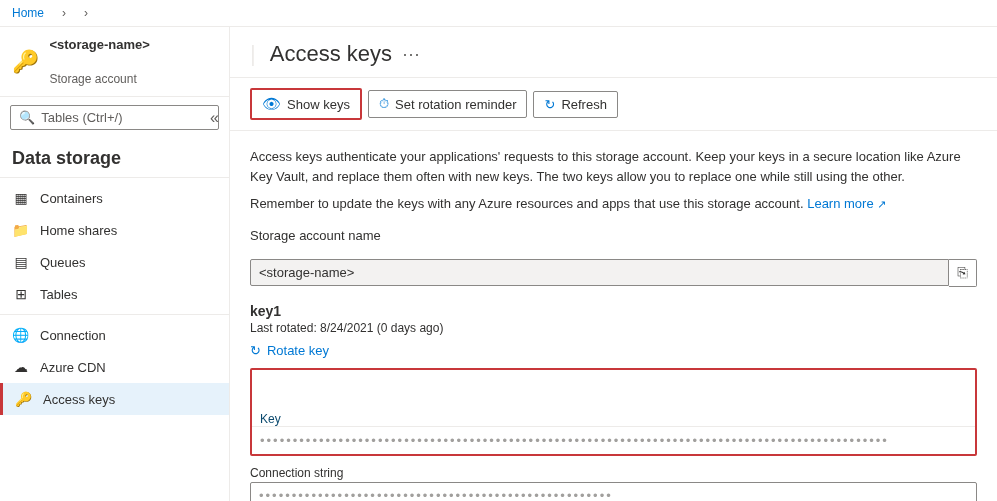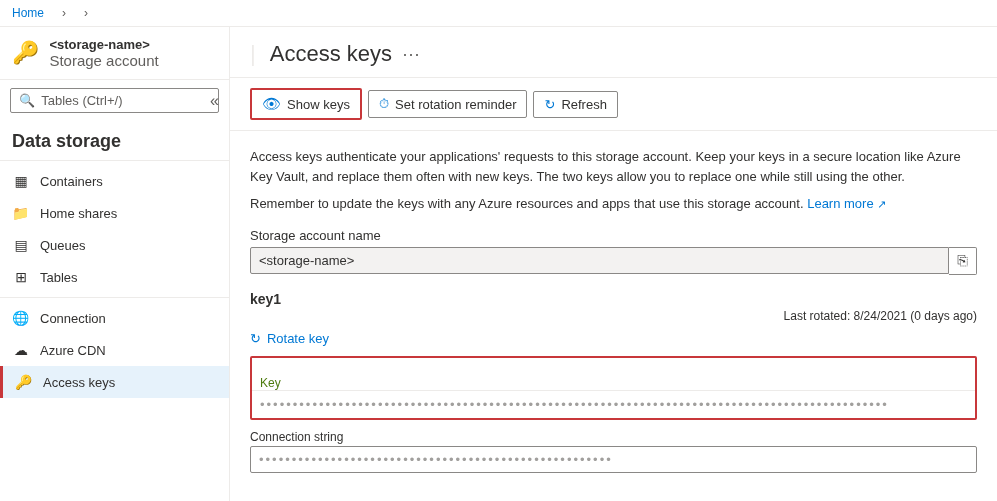--- a/index.html
+++ b/index.html
@@ -11,21 +11,21 @@
 
     
     .main-layout { display: flex; flex: 1; overflow: hidden; }
 
     
     .sidebar { width: 230px; min-width: 230px; border-right: 1px solid #edebe9; display: flex; flex-direction: column; background: #fff; overflow-y: auto; }
     .sidebar-header { display: flex; align-items: center; padding: 10px 12px; gap: 10px; border-bottom: 1px solid #edebe9; }
     .sidebar-icon-key { color: #f0a30a; font-size: 22px; }
     .sidebar-title-group { display: flex; flex-direction: column; }
     .sidebar-storage-name { font-size: 13px; font-weight: 600; color: #323130; }
-    .sidebar-storage-label { font-size: 15px; color: #605e5c; }
+    .sidebar-storage-label { font-size: 12px; color: #605e5c; margin-top: 20px; }
 
     .search-box { display: flex; align-items: center; margin: 8px 10px; border: 1px solid #8a8886; border-radius: 2px; padding: 4px 8px; gap: 6px; cursor: text; }
     .search-box-icon { color: #605e5c; font-size: 13px; }
     .search-box-text { color: #605e5c; font-size: 13px; }
 
     .sidebar-section-label { font-size: 18px; font-weight: 600; color: #323130; padding: 10px 12px 4px 12px; }
     .sidebar-divider { border: none; border-top: 1px solid #edebe9; margin: 4px 0; }
     .sidebar-item { display: flex; align-items: center; gap: 10px; padding: 7px 12px; cursor: pointer; color: #323130; font-size: 13px; }
     .sidebar-item.active { background: #e6f2fb; color: #0078d4; border-left: 3px solid #c8373a; }
     .sidebar-item-icon { width: 18px; height: 18px; display: flex; align-items: center; justify-content: center; font-size: 14px; flex-shrink: 0; }
@@ -37,32 +37,32 @@
     .content-more { font-size: 18px; color: #605e5c; cursor: pointer; }
 
     .toolbar { display: flex; align-items: center; padding: 10px 20px; gap: 6px; border-bottom: 1px solid #edebe9; }
     .btn { display: flex; align-items: center; gap: 6px; padding: 5px 10px; border: 1px solid #8a8886; background: #fff; cursor: pointer; font-size: 13px; color: #323130; border-radius: 2px; }
     .btn-show-keys { border: 2px solid #c8373a; color: #323130; }
 
     .content-body { padding: 16px 20px; }
     .info-text { font-size: 13px; color: #323130; line-height: 1.5; margin-bottom: 8px; }
     .info-text a { color: #0078d4; text-decoration: none; }
 
-    .field-label { font-size: 13px; color: #323130; margin-top: 14px; margin-bottom: 4px; }
+    .field-label { font-size: 13px; color: #323130; margin-top: 14px; margin-bottom: 16px; }
     .field-row { display: flex; align-items: center; gap: 0; }
     .field-input { flex: 1; border: 1px solid #8a8886; padding: 5px 8px; font-size: 13px; color: #323130; background: #f3f2f1; border-radius: 2px 0 0 2px; }
     .field-copy-btn { border: 1px solid #8a8886; border-left: none; padding: 5px 8px; background: #fff; cursor: pointer; border-radius: 0 2px 2px 0; color: #323130; }
 
     .key-section { margin-top: 16px; }
     .key-section-title { font-size: 14px; font-weight: 600; color: #323130; margin-bottom: 2px; }
-    .key-section-subtitle { font-size: 12px; color: #323130; margin-bottom: 6px; text-align: right; }
+    .key-section-subtitle { font-size: 12px; color: #323130; margin-bottom: 6px; }
     .rotate-key-btn { display: flex; align-items: center; gap: 6px; color: #0078d4; cursor: pointer; font-size: 13px; background: none; border: none; padding: 2px 0; margin-bottom: 8px; }
 
     .key-field-box { border: 2px solid #c8373a; border-radius: 2px; margin-bottom: 10px; }
-    .key-field-label { font-size: 12px; color: #4d7c0f; padding: 18px 8px 0 8px; }
+    .key-field-label { font-size: 12px; color: #0c4a6e; padding: 18px 8px 0 8px; margin-top: 24px; }
     .key-field-input { width: 100%; border: none; border-top: 1px solid #edebe9; padding: 6px 8px; font-size: 13px; color: #a19f9d; background: #fff; letter-spacing: 2px; }
 
     .conn-field-label { font-size: 12px; color: #323130; margin-top: 10px; margin-bottom: 2px; }
     .conn-field-input { width: 100%; border: 1px solid #8a8886; padding: 5px 8px; font-size: 13px; color: #a19f9d; background: #fff; border-radius: 2px; letter-spacing: 2px; }
 
     .sidebar-search-row { position: relative; display: flex; align-items: center; }
     .collapse-arrow { position: absolute; right: 6px; color: #605e5c; font-size: 16px; cursor: pointer; padding: 4px; }
   </style>
 </head>
 <body>

